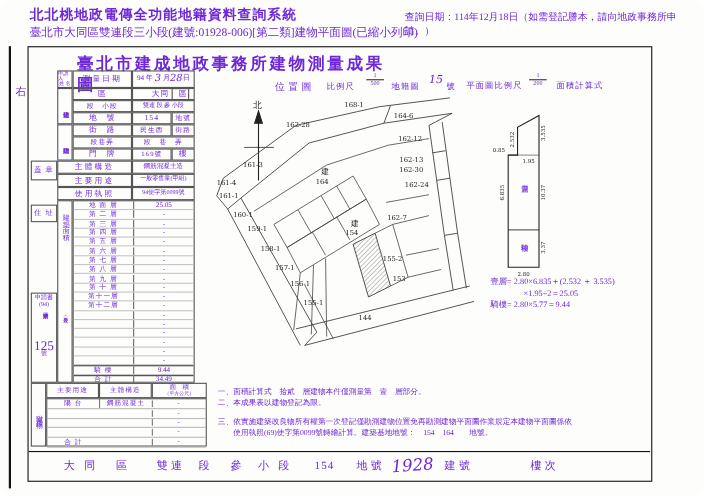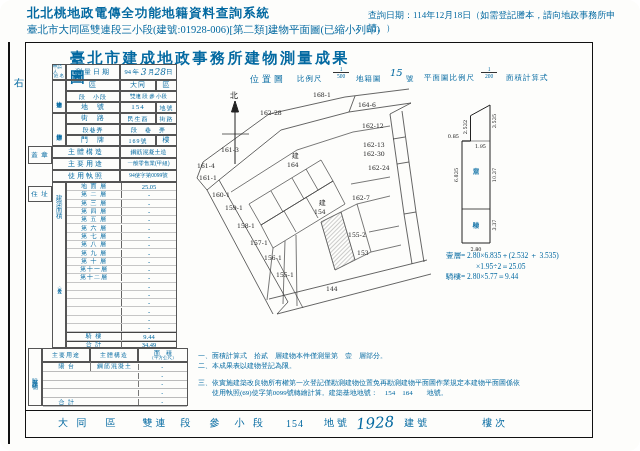--- a/index.html
+++ b/index.html
@@ -1,16 +1,16 @@
 <!DOCTYPE html>
 <html><head>
 <meta charset="utf-8">
 <style>
   html,body{margin:0;padding:0;background:#fff;}
-  #page{position:relative;width:640px;height:451px;background:#fdfdfb;color:#0369a1;
+  #page{position:relative;width:640px;height:451px;background:#fdfdfb;color:#6d28d9;
         font-family:"Liberation Serif","DejaVu Serif",serif;overflow:hidden;border-radius:12px;}
   .abs{position:absolute;}
   .sys-title{left:27px;top:5px;font-size:12.5px;font-weight:bold;letter-spacing:1px;}
   .query-date{left:368px;top:9px;font-size:9px;}
   .sub-title{left:27px;top:23px;font-size:10.5px;}
   .edge-line{left:8px;top:42px;width:2px;height:402px;background:#111;}
   .side-marker{left:14px;top:76px;font-size:10px;}
   .main-box{left:25px;top:42px;width:568px;height:396px;border:1.5px solid #111;box-sizing:border-box;}
   .doc-title{left:70px;top:49px;width:290px;font-size:15px;font-weight:bold;letter-spacing:2.5px;}
   .cell{position:absolute;box-sizing:border-box;border:0.5px solid #555;display:flex;
@@ -59,21 +59,21 @@
     <span>申請人</span>
     <span>姓 名</span>
   </div>
   <div class="cell" style="left:66px;top:64px;width:54px;height:16px;letter-spacing:2px;">測量日期</div>
   <div class="cell" style="left:120px;top:64px;width:57px;height:16px;font-size:6.5px;letter-spacing:0;">
     <span>94</span>&nbsp;<span>年</span>&nbsp;<span class="hand" style="font-size:9px">3</span>&nbsp;<span>月</span><span class="hand" style="font-size:9px">28</span><span>日</span>
   </div>
 
   <div class="cell vtext" style="left:52px;top:80px;width:14px;height:33px;font-size:5.5px;letter-spacing:0;">建物坐落</div>
   <div class="cell" style="left:66px;top:80px;width:54px;height:11px;">區</div>
-  <div class="cell" style="left:120px;top:80px;width:36px;height:11px;">大同</div>
+  <div class="cell" style="left:120px;top:80px;width:52px;height:11px;">大同</div>
   <div class="cell" style="left:156px;top:80px;width:21px;height:11px;">區</div>
   <div class="cell" style="left:66px;top:91px;width:54px;height:11px;font-size:6px;">段　小段</div>
   <div class="cell" style="left:120px;top:91px;width:57px;height:11px;font-size:5.5px;letter-spacing:0;">雙連 段 參 小段</div>
   <div class="cell" style="left:66px;top:102px;width:54px;height:11px;">地　號</div>
   <div class="cell" style="left:120px;top:102px;width:36px;height:11px;">154</div>
   <div class="cell" style="left:156px;top:102px;width:21px;height:11px;font-size:6px;">地號</div>
 
   <div class="cell vtext" style="left:52px;top:113px;width:14px;height:33px;font-size:5.5px;letter-spacing:0;">建物門牌</div>
   <div class="cell" style="left:66px;top:113px;width:54px;height:11px;">街　路</div>
   <div class="cell" style="left:120px;top:113px;width:36px;height:11px;font-size:6px;">民生西</div>
@@ -86,20 +86,27 @@
 
   <div class="cell" style="left:52px;top:146px;width:68px;height:12px;letter-spacing:2px;">主體構造</div>
   <div class="cell" style="left:120px;top:146px;width:57px;height:12px;font-size:6px;letter-spacing:0;">鋼筋混凝土造</div>
   <div class="cell" style="left:52px;top:158px;width:68px;height:12px;letter-spacing:2px;">主要用途</div>
   <div class="cell" style="left:120px;top:158px;width:57px;height:12px;font-size:5.5px;letter-spacing:0;">一般零售業(甲組)</div>
   <div class="cell" style="left:52px;top:170px;width:68px;height:12px;letter-spacing:2px;">使用執照</div>
   <div class="cell" style="left:120px;top:170px;width:57px;height:12px;font-size:5.5px;letter-spacing:0;">94使字第0099號</div>
 
   <div class="cell" style="left:28px;top:146px;width:24px;height:18px;font-size:6.5px;">蓋 章</div>
   <div class="cell" style="left:28px;top:186px;width:24px;height:16px;font-size:6.5px;">住 址</div>
+  <div class="cell" style="left:28px;top:266px;width:24px;height:82px;flex-direction:column;justify-content:flex-start;padding-top:2px;font-size:5.5px;letter-spacing:0;">
+    <span>申請書</span>
+    <span>(94)</span>
+    <span class="vtext" style="font-size:5px;height:28px;">大同建字第</span>
+    <span style="font-size:12px;">125</span>
+    <span>號</span>
+  </div>
 
   <div class="cell" style="left:52px;top:182px;width:14px;height:166px;flex-direction:column;letter-spacing:0;">
     <span class="vtext" style="font-size:6.5px;height:96px;letter-spacing:6px;">建築面積</span>
     <span class="vtext" style="font-size:4.5px;height:56px;">（平方公尺）</span>
   </div>
   <div id="fa-rows" class="abs" style="border:0.5px solid #555;box-sizing:border-box;">
       <div class="fa-row">
         <span class="fa-lbl">地 面 層</span>
         <span class="fa-val">25.05</span>
       </div>

